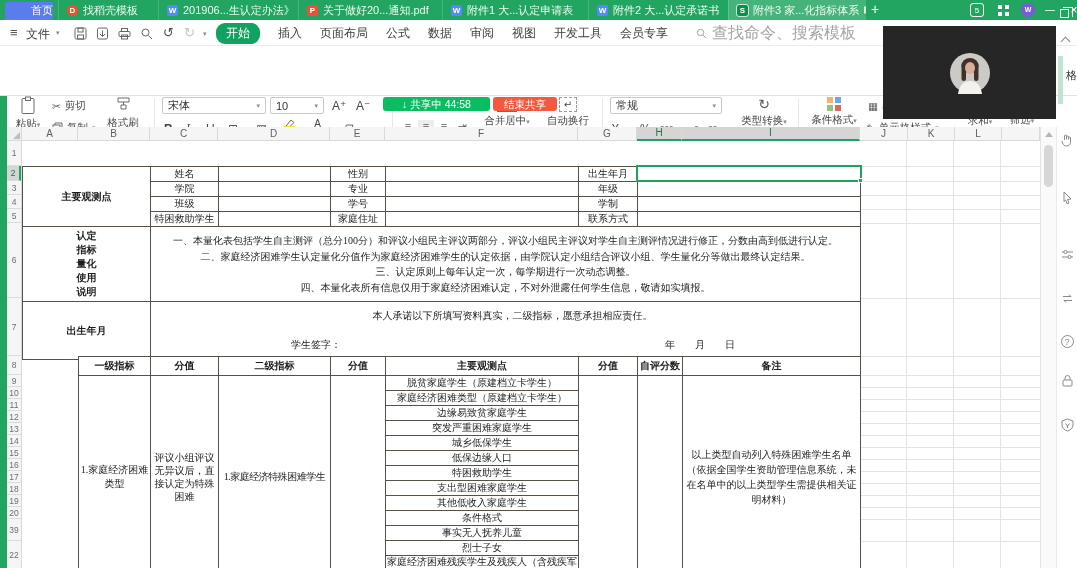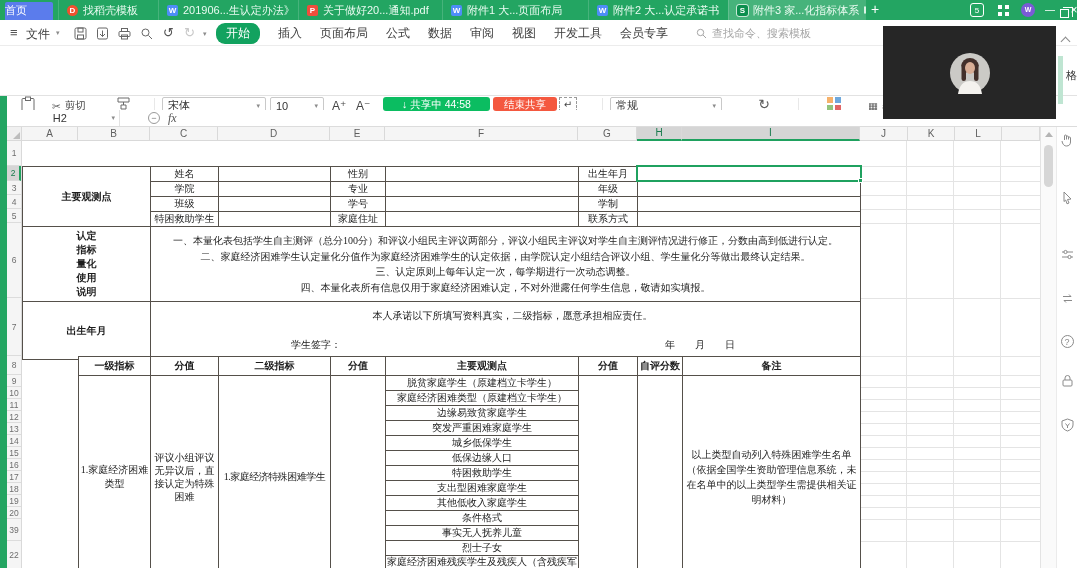--- a/index.html
+++ b/index.html
@@ -1,21 +1,21 @@
 <!DOCTYPE html>
 <html><head>
 <meta charset="utf-8">
 <style>
 *{box-sizing:border-box;margin:0;padding:0}
 body{font-family:"Liberation Sans","DejaVu Sans",sans-serif}
 #root{position:relative;width:1077px;height:568px;background:#fff;overflow:hidden}
 .abs{position:absolute}
 
 #tabbar{left:0;top:0;width:1077px;height:20px;background:#23a562}
-.hometab{left:5px;top:2px;width:48px;height:24px;background:#5b7cec;border-radius:2px;color:#fff;font-size:11px;line-height:16px;text-align:left;cursor:default}
+.hometab{left:5px;top:2px;width:48px;height:24px;background:#5b7cec;border-radius:2px;color:#fff;font-size:11px;line-height:16px;text-align:right;cursor:default}
 .tab{display:flex;align-items:center;gap:5px;position:absolute;top:0;height:20px;padding:0 8px;color:#eafbf1;font-size:11px;white-space:nowrap;overflow:hidden;border-left:1px solid rgba(255,255,255,.16)}
 .tab.active{background:rgba(255,255,255,.16)}
 .ticon{flex:0 0 auto;width:11px;height:11px;border-radius:2px;color:#fff;font-size:8px;font-weight:700;line-height:11px;text-align:center}
 .ticon.docer{background:#f0502e;border-radius:50%}
 .ticon.writer{background:#4e8df7}
 .ticon.pdf{background:#f04e3c}
 .ticon.sheet{background:#0c8f4e;outline:1px solid rgba(255,255,255,.7)}
 .bubble{width:9px;height:8px;border:1px solid #d8f3e4;border-radius:2px}
 .ydot{width:5px;height:5px;border-radius:50%;background:#ffd34d}
 .newtab{position:absolute;left:866px;top:0;width:18px;height:20px;color:#fff;font-size:14px;line-height:19px;text-align:center}
@@ -27,21 +27,21 @@
  linear-gradient(#fff,#fff) 0 7px/4px 4px no-repeat,
  linear-gradient(#fff,#fff) 7px 7px/4px 4px no-repeat}
 .avatarc{width:14px;height:14px;border-radius:50%;background:#7a5bd6;font-size:7px;font-weight:700;color:#fff;line-height:14px;text-align:center;top:3px}
 .restoreic{width:9px;height:9px;border:1px solid #fff;top:6px;position:absolute}
 .restoreic:before{content:"";position:absolute;left:2px;top:-3px;width:9px;height:9px;border:1px solid #fff;border-bottom:none;border-left:none}
 
 #menubar{left:0;top:20px;width:1077px;height:26px;background:#fff;border-bottom:1px solid #ececec}
 .mi{font-size:12px;color:#3d3d3d;white-space:nowrap}
 .pill{background:#12a25f;color:#fff;border-radius:9px;padding:2px 10px;font-size:12px}
 .qicon{display:inline-block;vertical-align:middle}
-.searchtxt{font-size:11px;color:#a5a5a5}
+.searchtxt{font-size:16px;color:#a5a5a5}
 
 #ribbon{left:0;top:46px;width:1077px;height:50px;background:#fff;border-bottom:1px solid #e2e2e2}
 .bigbtn{position:absolute;display:flex;flex-direction:column;align-items:center;gap:2px;font-size:10.5px;color:#474747;white-space:nowrap}
 .rrow{position:absolute;display:flex;align-items:center;gap:4px;font-size:10.5px;color:#474747;white-space:nowrap}
 .ric{color:#5a5a5a}
 .caret{font-size:7px;color:#8c8c8c}
 .vdiv{position:absolute;top:52px;height:36px;width:1px;background:#e8e8e8}
 .combo{position:absolute;border:1px solid #c9c9c9;border-radius:2px;height:17px;display:flex;align-items:center;justify-content:space-between;padding:0 5px;font-size:11px;color:#333;background:#fff}
 .fmtbtn{position:absolute;top:73px;height:19px;display:flex;align-items:center;gap:1px;font-size:12px;color:#444}
 .cbar{display:inline-block;width:11px;height:3px;margin-top:-2px}
@@ -110,21 +110,21 @@
     <div class="tab" style="left:158px;width:138px">
       <span class="ticon writer">W</span>
       <span>201906...生认定办法》</span>
     </div>
     <div class="tab" style="left:298px;width:140px">
       <span class="ticon pdf">P</span>
       <span>关于做好20...通知.pdf</span>
     </div>
     <div class="tab" style="left:442px;width:142px">
       <span class="ticon writer">W</span>
-      <span>附件1 大...页面布局</span>
+      <span>附件1 大...认定申请表</span>
     </div>
     <div class="tab" style="left:588px;width:138px">
       <span class="ticon writer">W</span>
       <span>附件2 大...认定承诺书</span>
     </div>
     <div class="tab active" style="left:728px;width:138px">
       <span class="ticon sheet">S</span>
       <span>附件3 家...化指标体系</span>
       <span class="bubble"></span>
       <span class="ydot"></span>
@@ -339,29 +339,20 @@
   </div>
 
   <div class="sharepill" style="left:383px;width:107px;background:#0bbd61">
     <span>↓</span>
     <span>共享中 44:58</span>
   </div>
   <div class="sharepill" style="left:493px;width:64px;background:#f4583f">
     <span>结束共享</span>
   </div>
 
-  <div id="fbar" class="abs">
-    <div class="namebox">
-      <span style="flex:1;text-align:center">H2</span>
-      <span class="caret" style="margin-right:4px">▾</span>
-    </div>
-    <span class="abs fnc" style="left:148px;top:2px">−</span>
-    <span class="abs" style="left:168px;top:1px;font-size:12px;font-style:italic;font-family:'Liberation Serif',serif;color:#555">fx</span>
-    <span class="abs" style="left:192px;top:2px;font-size:11px;color:#333"></span>
-  </div>
 
   <div id="colhdr" class="abs">
     <div class="ch" style="left:22px;width:56px">A</div>
     <div class="ch" style="left:78px;width:72px">B</div>
     <div class="ch" style="left:150px;width:68px">C</div>
     <div class="ch" style="left:218px;width:112px">D</div>
     <div class="ch" style="left:330px;width:55px">E</div>
     <div class="ch" style="left:385px;width:193px">F</div>
     <div class="ch" style="left:578px;width:59px">G</div>
     <div class="ch sel" style="left:637px;width:45px">H</div>

